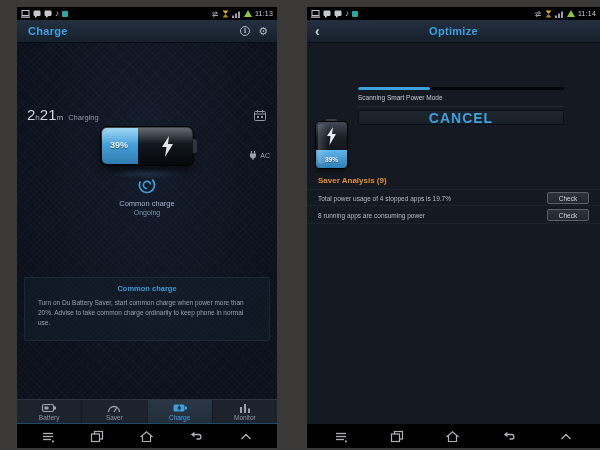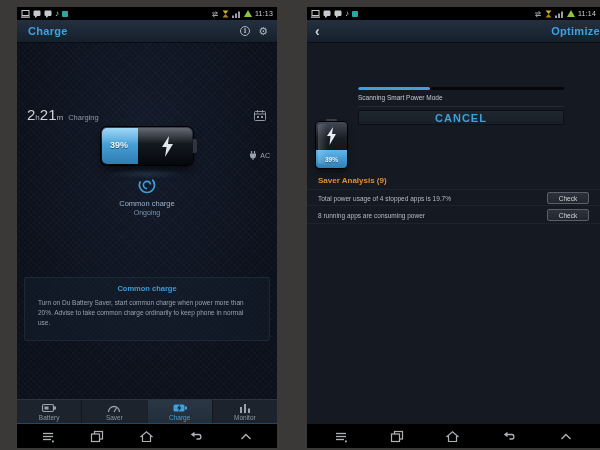--- a/index.html
+++ b/index.html
@@ -16,21 +16,21 @@
   .statusbar .sb-right { margin-left:auto; display:flex; align-items:center; gap:3px; }
   .sb-time { font-size:7px; color:#ccd1d6; letter-spacing:0.2px; }
   .sb-note { font-size:8px; color:#c6cacf; line-height:8px; }
   .tri-green { width:0; height:0; border-left:4px solid transparent; border-right:4px solid transparent; border-bottom:7px solid #8bc34a; }
   .teal-chip { width:6px; height:6px; border-radius:1px; background:#2aa7a2; }
 
   
   .header { height:23px; background:linear-gradient(180deg,#243040,#16202c); border-bottom:1px solid #090d13; display:flex; align-items:center; position:relative; }
   .hdr-title { font-size:11px; font-weight:bold; color:#3ea2e2; letter-spacing:0.3px; }
   #phone-left .hdr-title { margin-left:11px; }
-  #phone-right .hdr-title { position:absolute; left:0; right:0; text-align:right; }
+  #phone-right .hdr-title { position:absolute; left:0; right:0; text-align:center; }
   .hdr-icons { margin-left:auto; display:flex; align-items:center; gap:8px; padding-right:9px; }
   .info-circle { width:10px; height:10px; border:1px solid #aeb5bc; border-radius:50%; color:#aeb5bc; font-size:7px; font-weight:bold; text-align:center; line-height:8px; font-family:"DejaVu Serif",serif; }
   .gear-glyph { color:#aeb5bc; font-size:11px; line-height:11px; font-family:"DejaVu Sans",sans-serif; }
   .back-glyph { position:relative; z-index:2; margin-left:8px; font-size:14px; font-weight:bold; color:#cdd4db; line-height:14px; }
 
   
   .content-left { position:relative; height:356px;
     background:
       repeating-linear-gradient(45deg, rgba(140,160,190,0.035) 0 1px, transparent 1px 4px),
       repeating-linear-gradient(-45deg, rgba(140,160,190,0.03) 0 1px, transparent 1px 4px),
@@ -68,21 +68,21 @@
 
   
   .navbar { height:24px; background:#000; display:flex; align-items:center; justify-content:space-around; padding:0 6px; }
 
   
   .content-right { position:relative; height:381px; background:#151a22; }
   .progress-track { position:absolute; top:44px; left:51px; width:206px; height:3px; background:#04060a; border-radius:2px; overflow:hidden; }
   .progress-fill { height:100%; background:#3fa0dc; border-radius:2px; }
   .scan-text { position:absolute; top:51px; left:51px; font-size:6.5px; color:#c2c9d0; }
   .scan-divider { position:absolute; top:63px; left:51px; width:206px; height:1px; background:#242b33; }
-  .cancel-btn { position:absolute; top:67px; left:51px; width:206px; height:15px; background:linear-gradient(180deg,#20262f,#191f27); border:1px solid #0c1015; border-radius:1px; display:flex; align-items:center; justify-content:center; font-size:11px; font-weight:bold; letter-spacing:1px; color:#3fa0dc; }
+  .cancel-btn { position:absolute; top:67px; left:51px; width:206px; height:15px; background:linear-gradient(180deg,#20262f,#191f27); border:1px solid #0c1015; border-radius:1px; display:flex; align-items:center; justify-content:center; font-size:14px; font-weight:bold; letter-spacing:1px; color:#3fa0dc; }
   .vbattery { position:absolute; top:76px; left:9px; width:31px; height:49px; }
   .vbat-nub { position:absolute; top:0; left:10px; width:11px; height:3px; background:#3a3f46; border-radius:1px 1px 0 0; }
   .vbat-body { position:absolute; top:3px; left:0; width:31px; height:46px; border-radius:4px; background:linear-gradient(180deg,#424956 0%,#191d24 35%,#0a0c10 100%); box-shadow:0 0 0 1px #000, 0 4px 6px rgba(0,0,0,0.5); overflow:hidden; }
   .vbat-fill { position:absolute; left:0; right:0; bottom:0; background:linear-gradient(180deg,#5fb6ec,#2f7fb5); display:flex; align-items:center; justify-content:center; }
   .vbat-pct { font-size:6.5px; font-weight:bold; color:#f0f7fc; text-shadow:0 1px 1px rgba(0,0,0,0.4); }
   .vbat-bolt { position:absolute; left:10px; top:8px; }
   .vbat-gloss { position:absolute; left:2px; top:2px; width:10px; height:40px; background:linear-gradient(90deg,rgba(255,255,255,0.18),transparent); border-radius:3px; }
   .analysis-title { position:absolute; top:133px; left:11px; font-size:8px; font-weight:bold; color:#de8f33; }
   .analysis-row { position:absolute; left:0; right:0; height:17px; border-bottom:1px solid #1d232b; }
   .row-1 { top:146px; border-top:1px solid #1d232b; }

